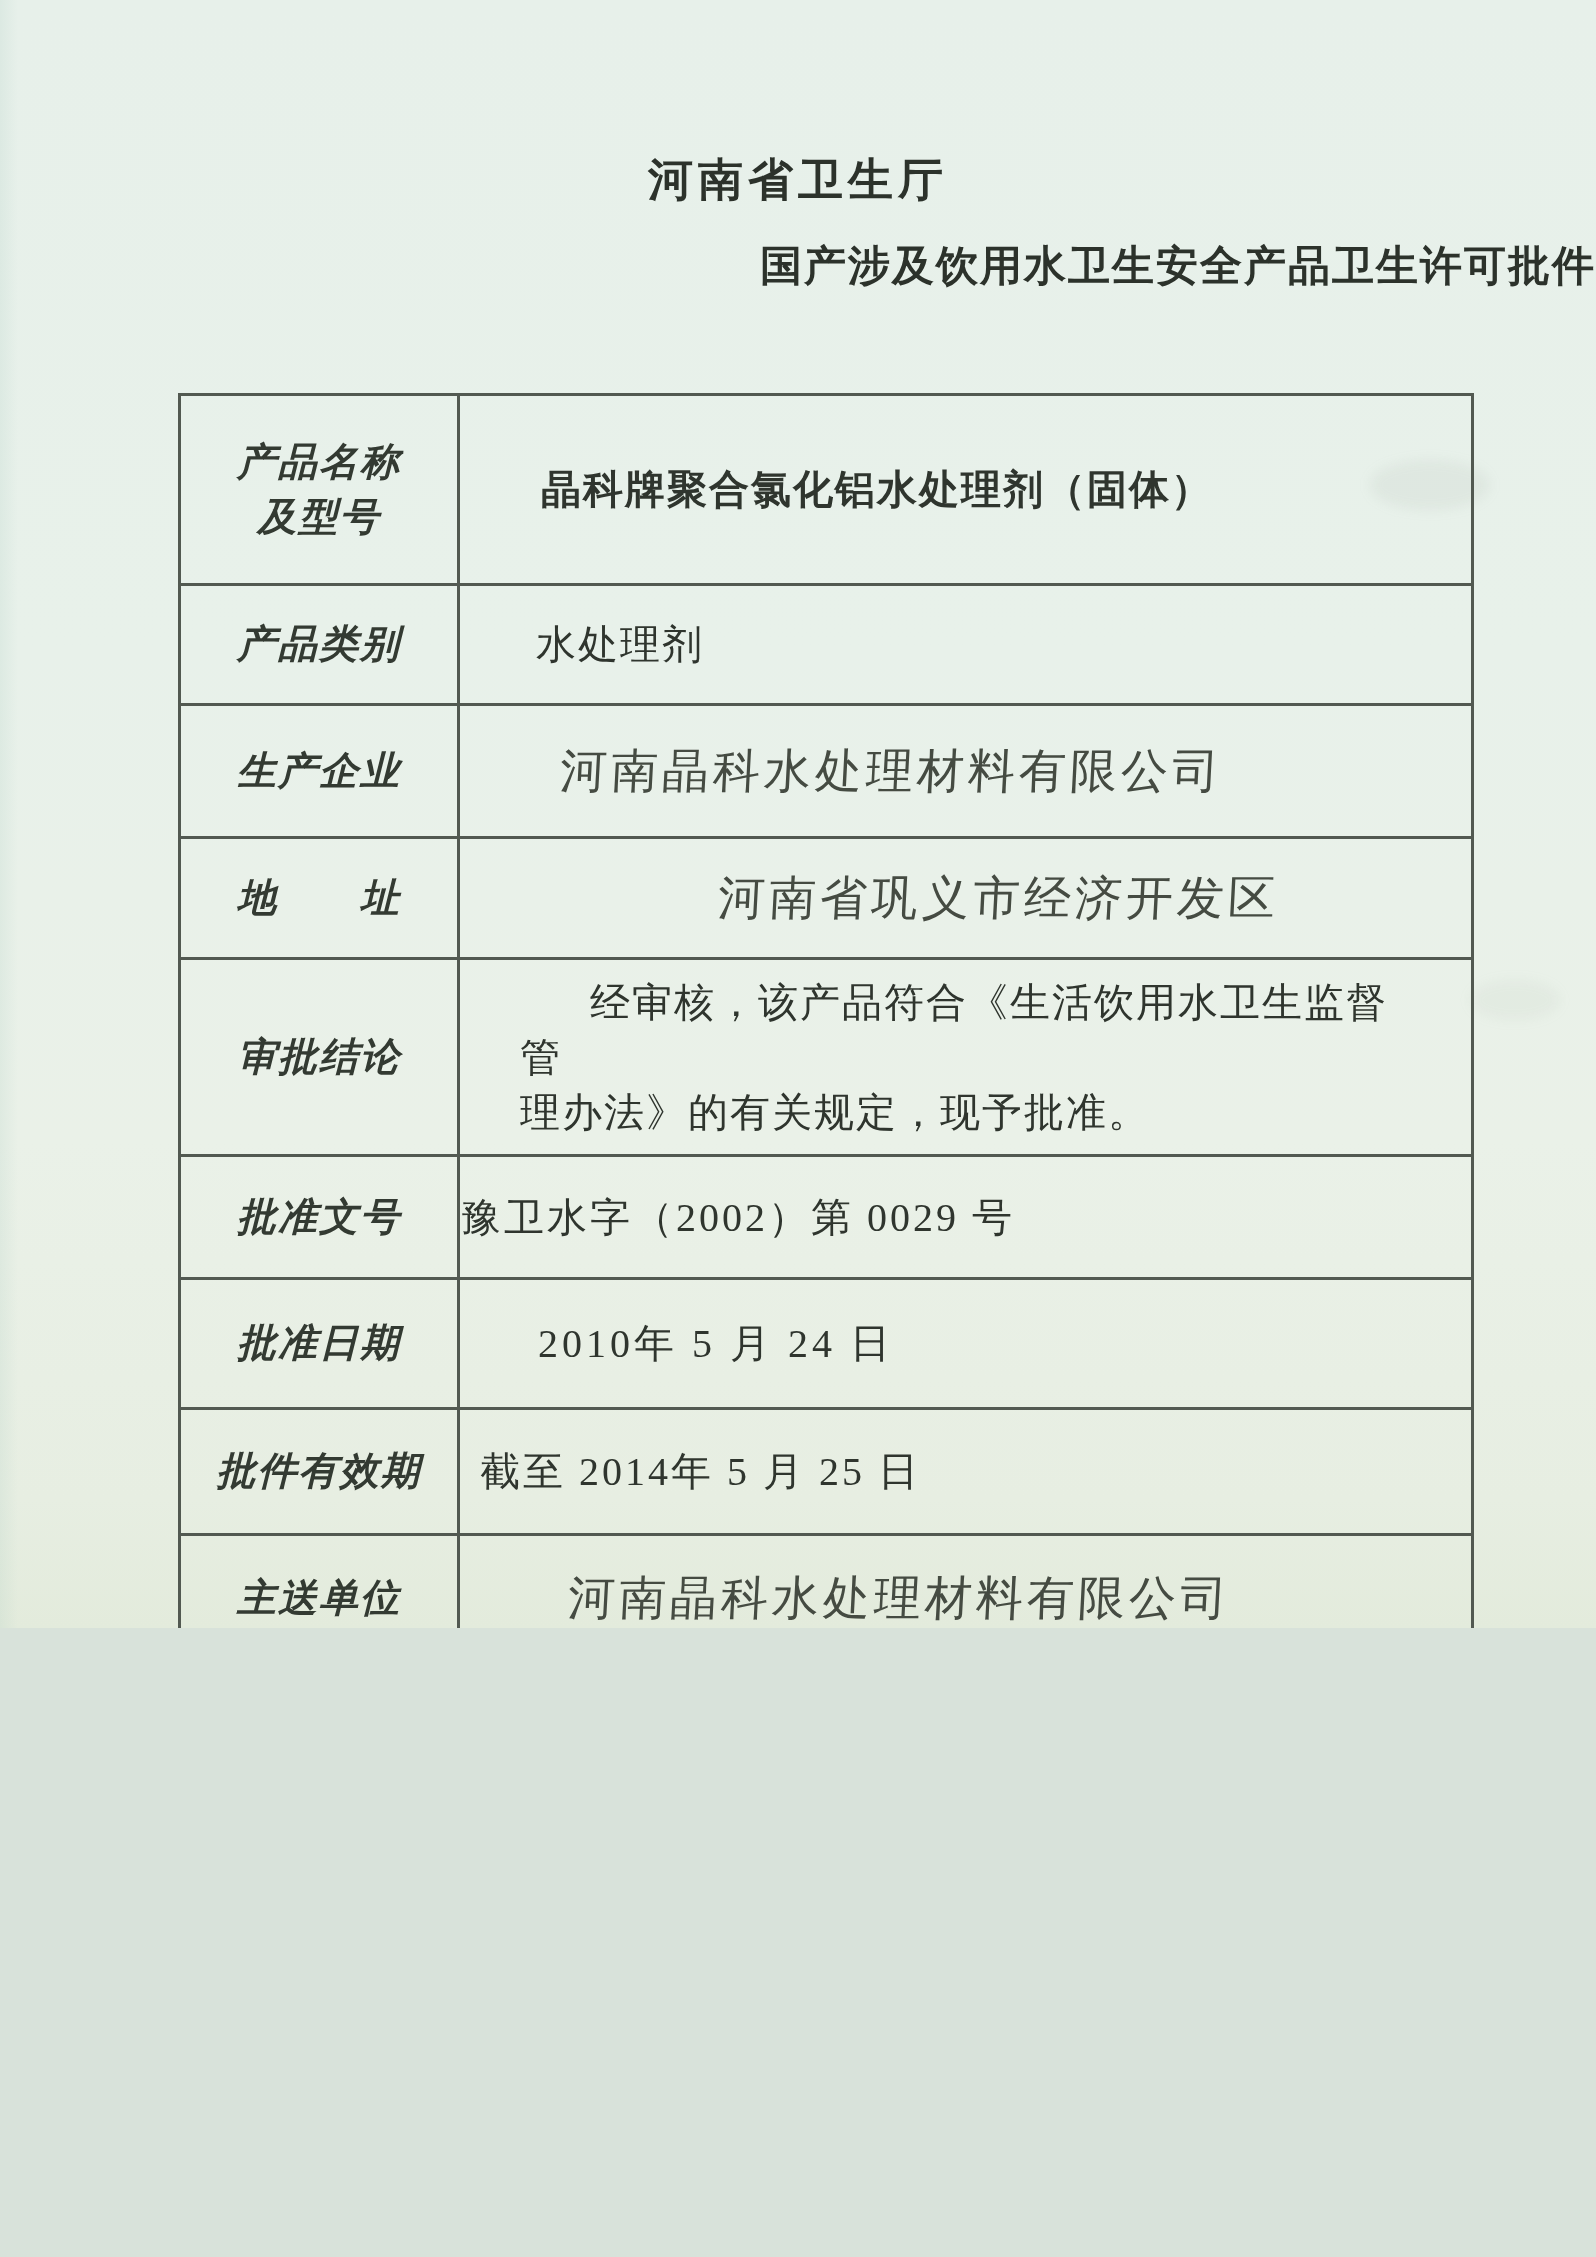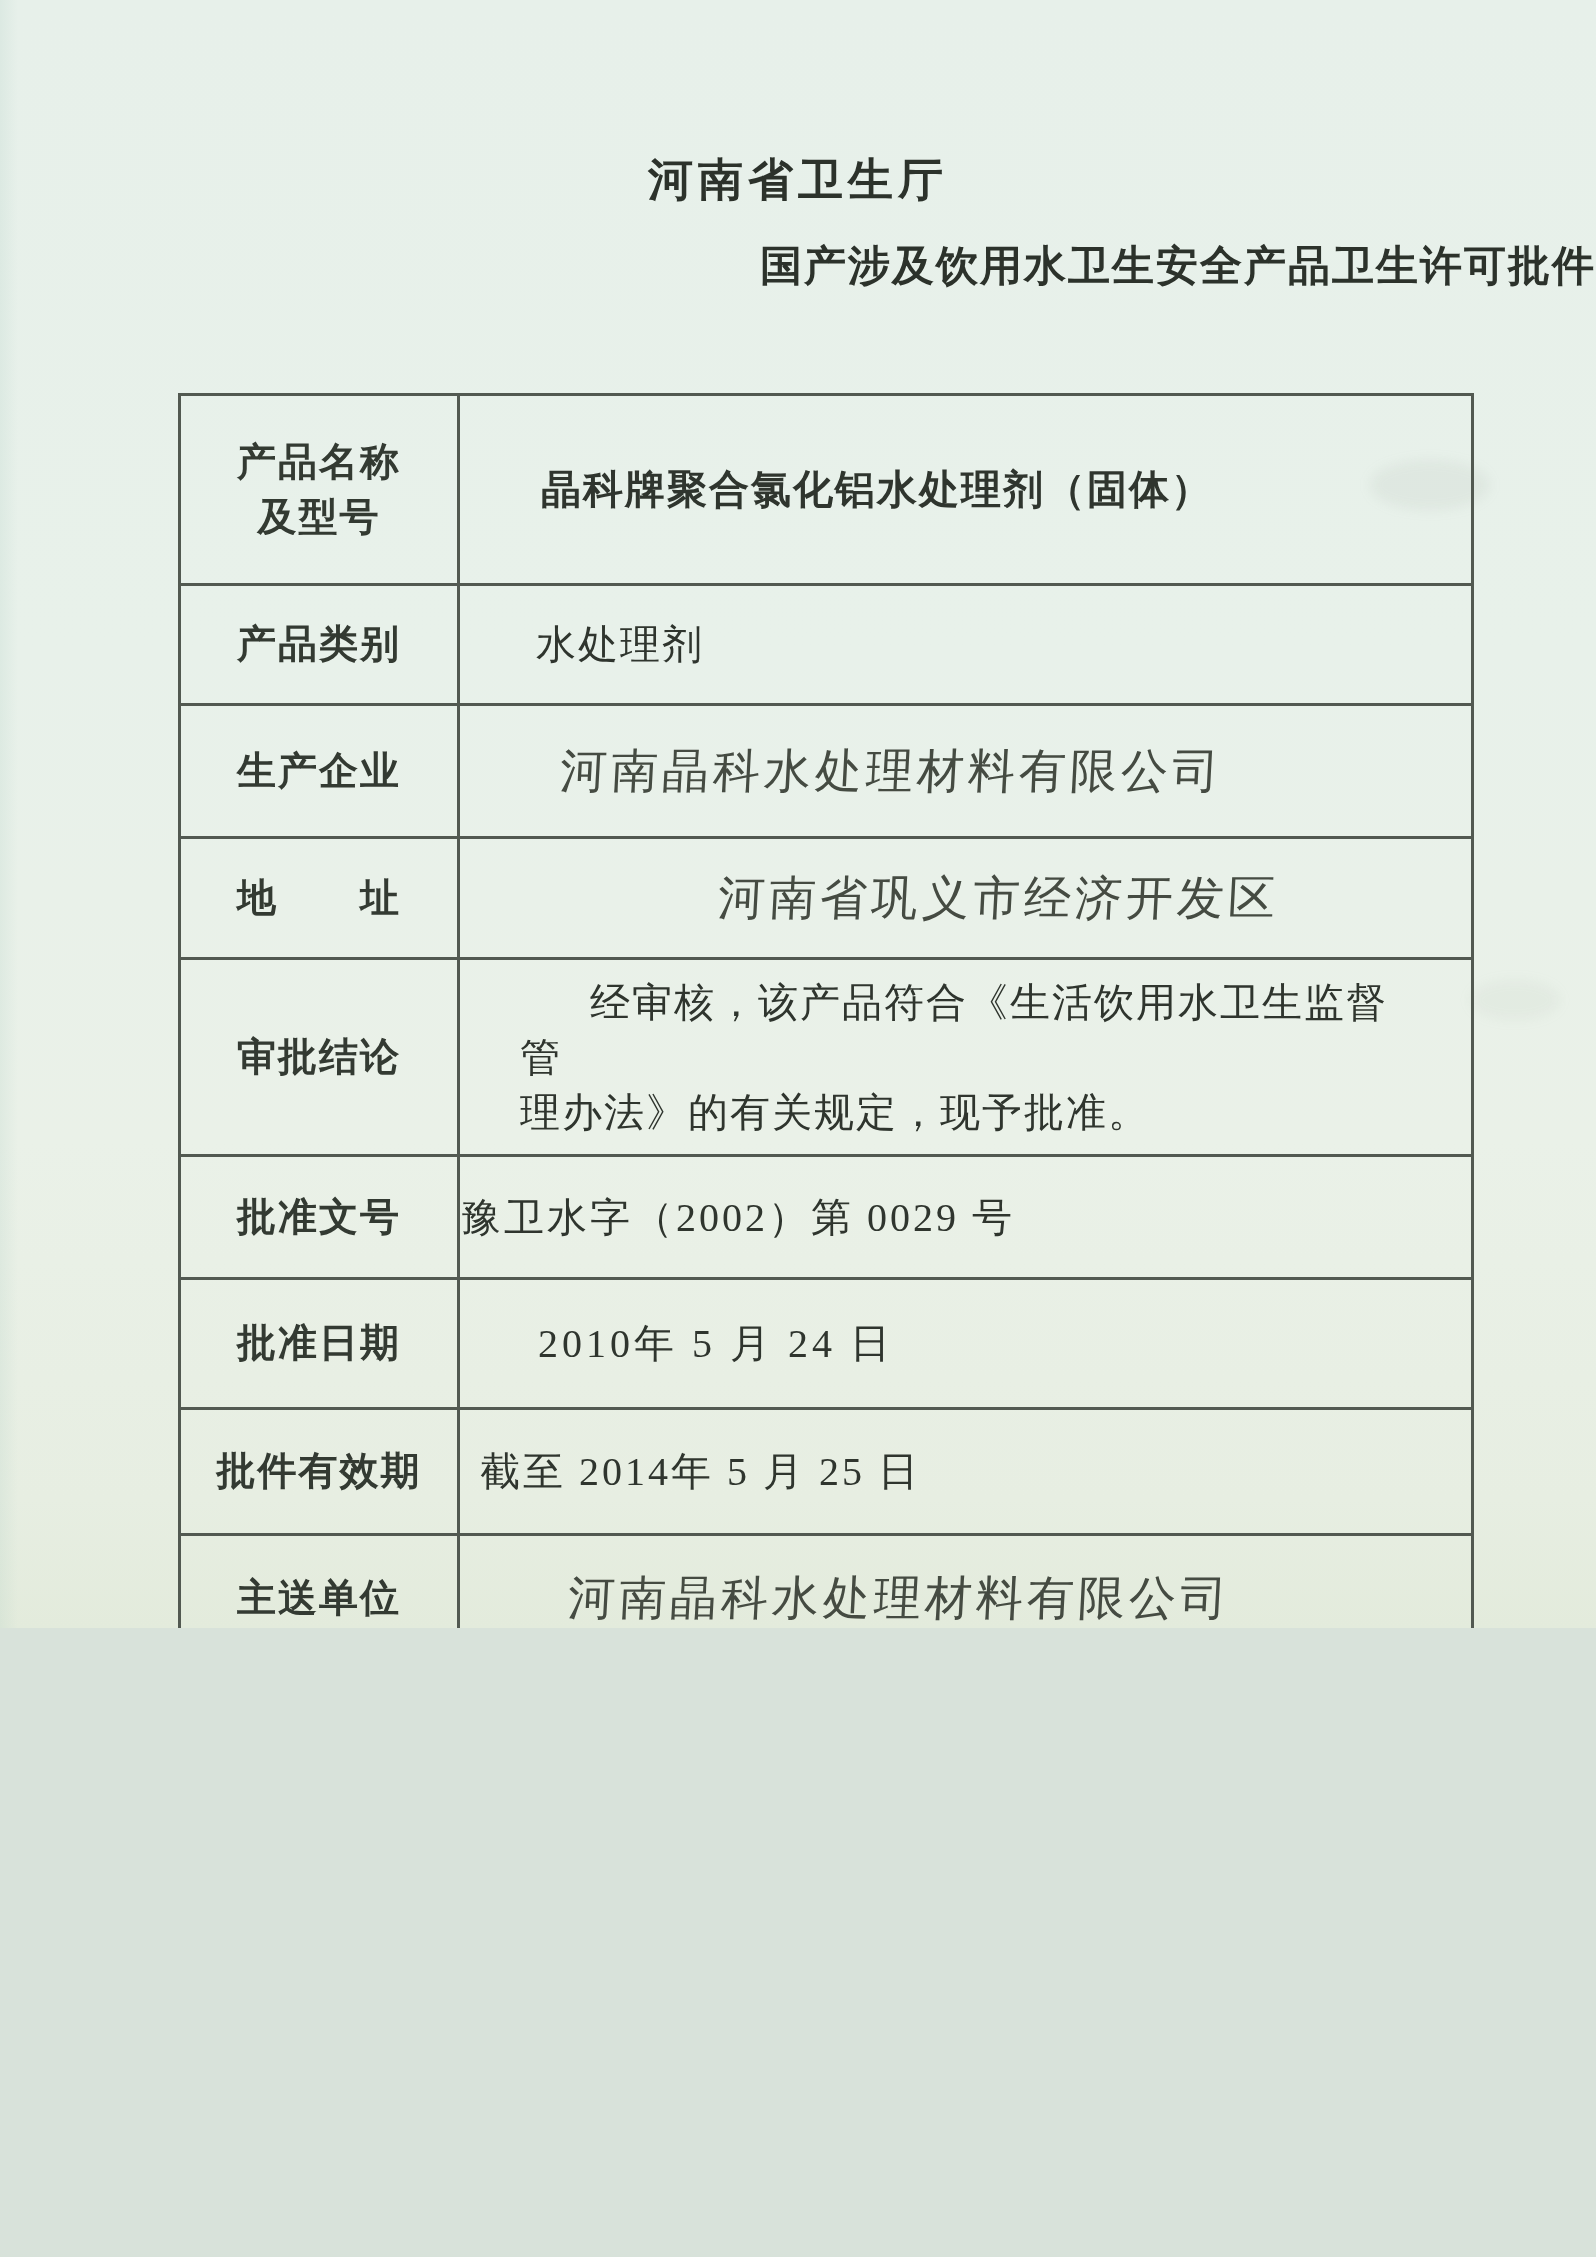--- a/index.html
+++ b/index.html
@@ -29,21 +29,21 @@
   table.permit{
     position:absolute;left:178px;top:393px;width:1296px;
     border-collapse:collapse;table-layout:fixed;
   }
   table.permit td{
     border:3px solid #525951;vertical-align:middle;
     overflow:hidden;
   }
   td.lbl{
     width:274px;text-align:center;font-size:39px;font-weight:700;color:#333a32;
-    letter-spacing:2px;line-height:1.4;
+    letter-spacing:2px;line-height:1.4;font-style:italic;
   }
   td.val{font-size:40px;color:#2f352e;letter-spacing:2px;}
   td.val .v{display:inline-block;}
   .hand{font-size:47px;letter-spacing:4px;font-weight:400;color:#454b42;transform:skewX(-3deg);}
   
   tr.r0 td{height:185px;} tr.r1 td{height:115px;} tr.r2 td{height:128px;}
   tr.r3 td{height:116px;text-align:center;} tr.r4 td{height:192px;} tr.r5 td{height:118px;}
   tr.r6 td{height:125px;} tr.r7 td{height:121px;} tr.r8 td{height:123px;}
   tr.r9 td{height:118px;}
   

